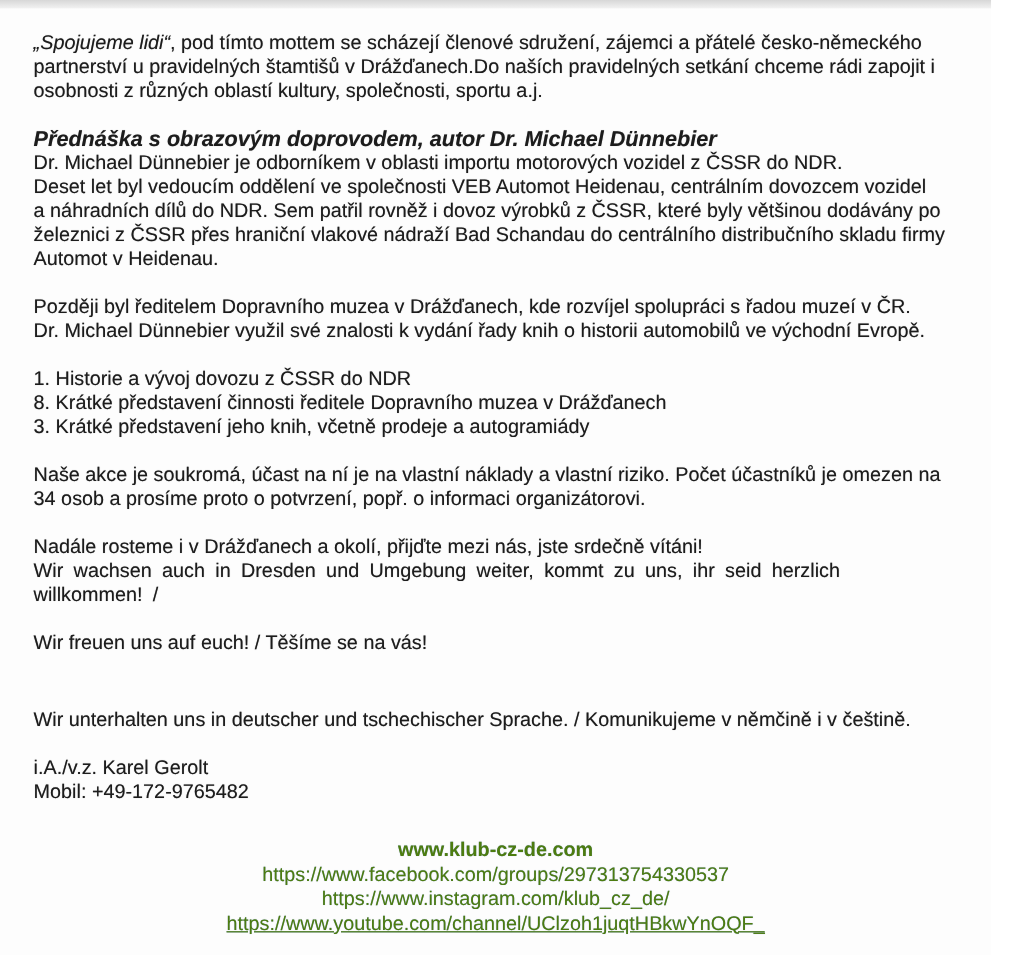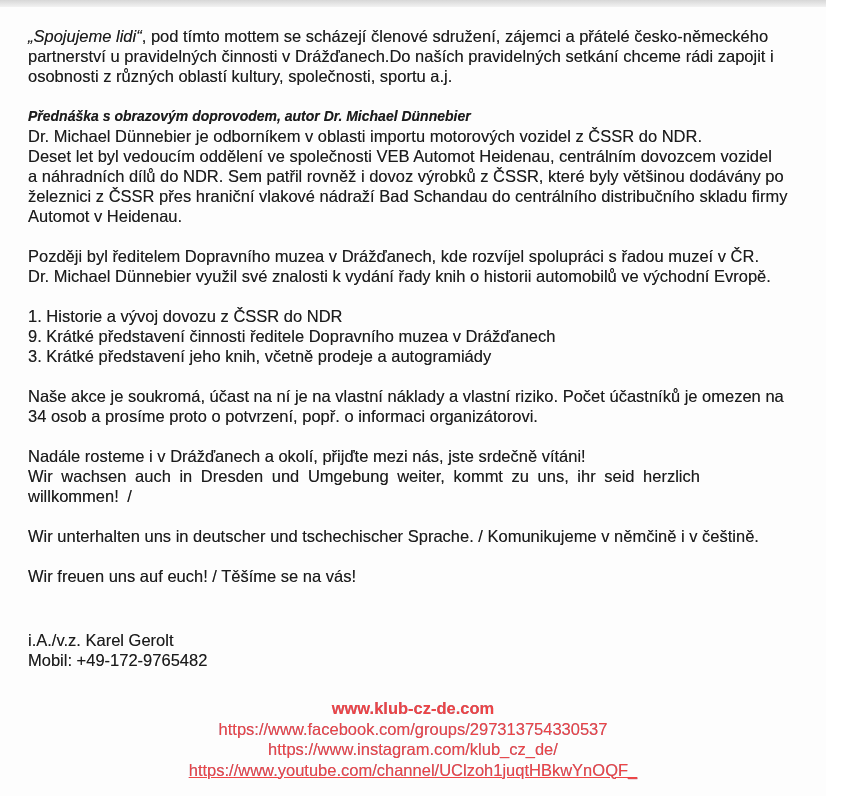--- a/index.html
+++ b/index.html
@@ -28,84 +28,84 @@
     width: 100%;
     height: 7px;
     background: linear-gradient(to bottom, #d7d7d7, #f2f2f2);
   }
   p, h2 { margin: 0; padding: 0; }
   .para { margin-bottom: 20px; }
   .line { display: block; }
   .multiline { white-space: pre-line; }
   .italic { font-style: italic; }
   .heading {
-    font-size: 14px;
+    font-size: 18px;
     font-weight: bold;
     font-style: italic;
     line-height: 20px;
     margin: 0;
   }
   .stretch { word-spacing: 4px; }
   .closing-para { margin-bottom: 44px; }
   .signature-para { margin-bottom: 28px; }
   .links-block {
     text-align: center;
     line-height: 20.5px;
   }
   .link {
     display: block;
-    color: #ef4444;
+    color: #4d7c0f;
     text-decoration: none;
     cursor: pointer;
     text-shadow: 0 0 0.6px rgba(32,87,168,0.55);
   }
   .link.bold { font-weight: bold; }
   .link.underline { text-decoration: underline; }
 </style>
 </head>
 <body>
 
 <div class="page">
   <div class="scan-edge-top"></div>
 
   <p class="para">
     <span class="italic">„Spojujeme lidi“</span><span>, pod tímto mottem se scházejí členové sdružení, zájemci a přátelé česko-německého</span>
-    <span class="line">partnerství u pravidelných činnosti v Drážďanech.Do naších pravidelných setkání chceme rádi zapojit i</span>
+    <span class="line">partnerství u pravidelných štamtišů v Drážďanech.Do naších pravidelných setkání chceme rádi zapojit i</span>
     <span class="line">osobnosti z různých oblastí kultury, společnosti, sportu a.j.</span>
   </p>
 
   <div class="para">
     <h2 class="heading">Přednáška s obrazovým doprovodem, autor Dr. Michael Dünnebier</h2>
     <p class="multiline">Dr. Michael Dünnebier je odborníkem v oblasti importu motorových vozidel z ČSSR do NDR.
 Deset let byl vedoucím oddělení ve společnosti VEB Automot Heidenau, centrálním dovozcem vozidel
 a náhradních dílů do NDR. Sem patřil rovněž i dovoz výrobků z ČSSR, které byly většinou dodávány po
 železnici z ČSSR přes hraniční vlakové nádraží Bad Schandau do centrálního distribučního skladu firmy
 Automot v Heidenau.</p>
   </div>
 
   <p class="para multiline">Později byl ředitelem Dopravního muzea v Drážďanech, kde rozvíjel spolupráci s řadou muzeí v ČR.
 Dr. Michael Dünnebier využil své znalosti k vydání řady knih o historii automobilů ve východní Evropě.</p>
 
   <div class="para">
     <p>1. Historie a vývoj dovozu z ČSSR do NDR</p>
-    <p>9. Krátké představení činnosti ředitele Dopravního muzea v Drážďanech</p>
+    <p>8. Krátké představení činnosti ředitele Dopravního muzea v Drážďanech</p>
     <p>3. Krátké představení jeho knih, včetně prodeje a autogramiády</p>
   </div>
 
   <p class="para multiline">Naše akce je soukromá, účast na ní je na vlastní náklady a vlastní riziko. Počet účastníků je omezen na
 34 osob a prosíme proto o potvrzení, popř. o informaci organizátorovi.</p>
 
   <p class="para">
     <span class="line">Nadále rosteme i v Drážďanech a okolí, přijďte mezi nás, jste srdečně vítáni!</span>
     <span class="line stretch">Wir wachsen auch in Dresden und Umgebung weiter, kommt zu uns, ihr seid herzlich willkommen! /</span>
   </p>
 
+  <p class="para closing-para">Wir freuen uns auf euch! / Těšíme se na vás!</p>
+
   <p class="para">Wir unterhalten uns in deutscher und tschechischer Sprache. / Komunikujeme v němčině i v češtině.</p>
-
-  <p class="para closing-para">Wir freuen uns auf euch! / Těšíme se na vás!</p>
 
   <p class="para signature-para">
     <span class="line">i.A./v.z. Karel Gerolt</span>
     <span class="line">Mobil: +49-172-9765482</span>
   </p>
 
   <div class="links-block">
     <a class="link bold">www.klub-cz-de.com</a>
     <a class="link">https://www.facebook.com/groups/297313754330537</a>
     <a class="link">https://www.instagram.com/klub_cz_de/</a>

